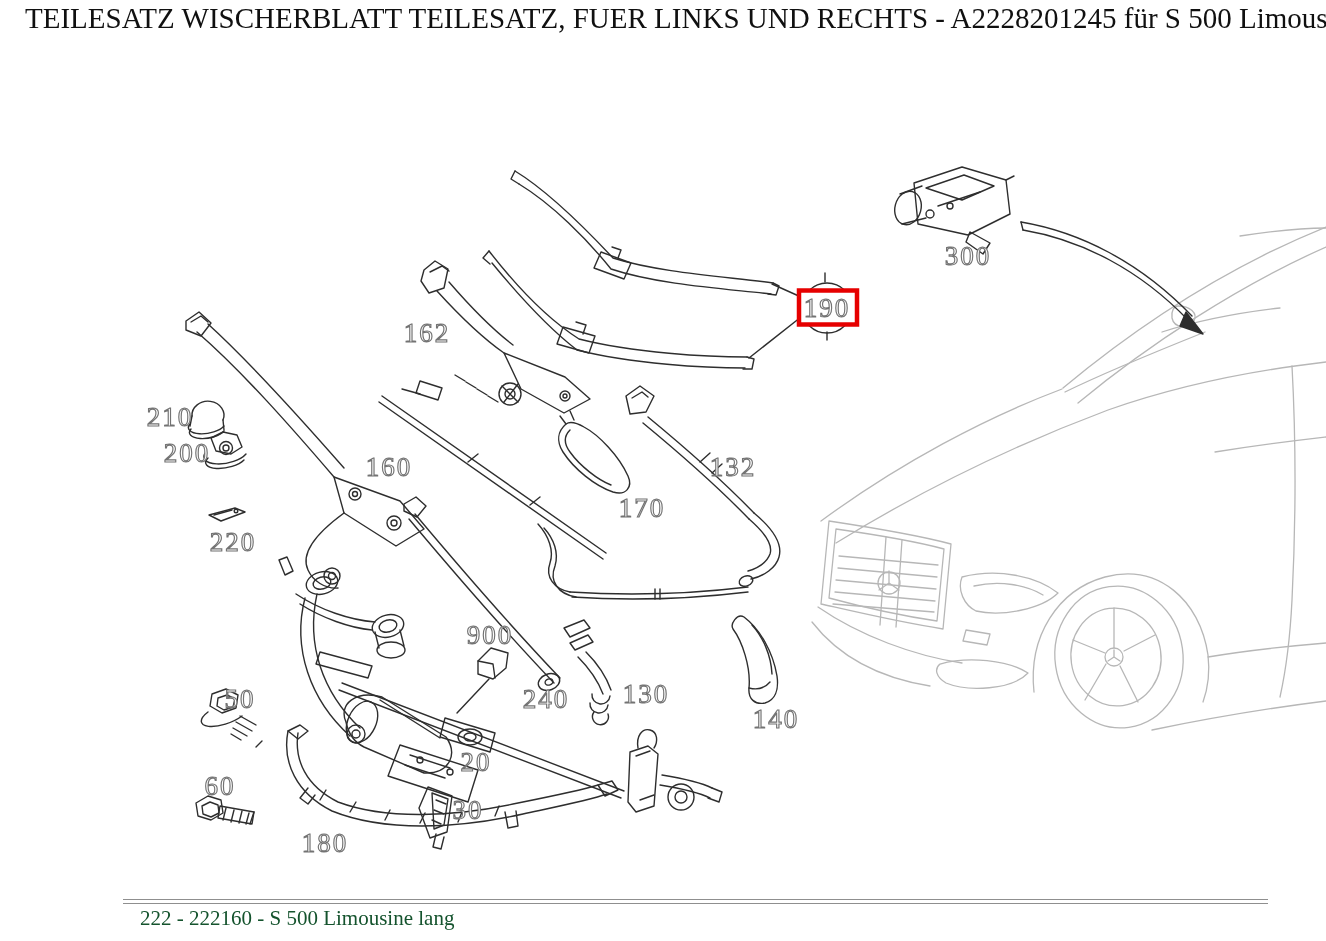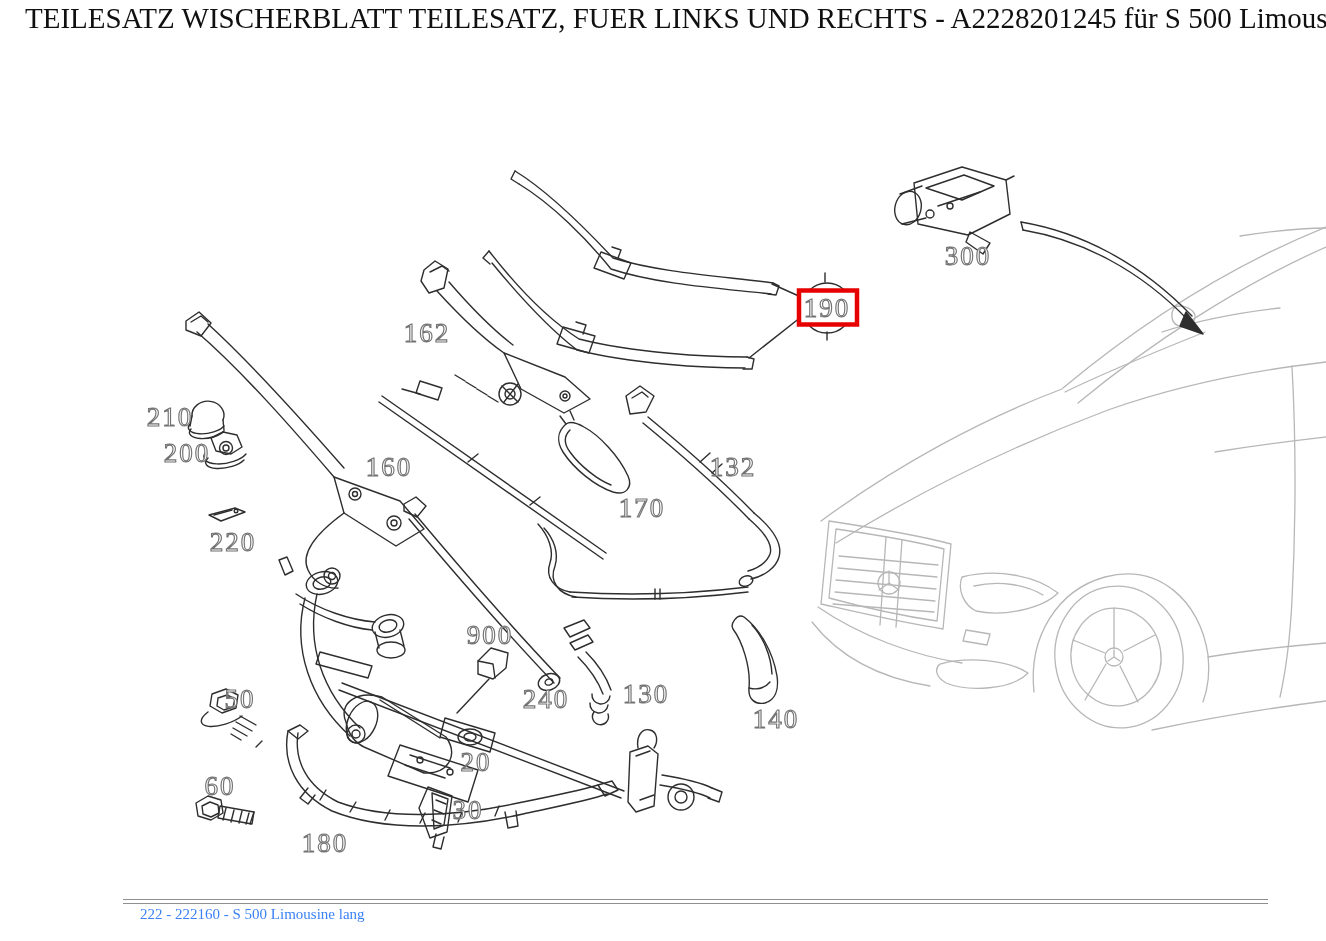--- a/index.html
+++ b/index.html
@@ -1,21 +1,21 @@
 <!DOCTYPE html>
 <html><head>
 <meta charset="utf-8">
 <style>
   html,body{margin:0;padding:0;background:#ffffff;}
   .stage{position:relative;width:1326px;height:941px;background:#ffffff;overflow:hidden;
          font-family:"Liberation Serif",serif;}
   .title{position:absolute;left:25px;top:2px;font-size:29px;color:#101010;white-space:nowrap;}
   .footer-rule{position:absolute;left:123px;top:899px;width:1145px;height:3px;
                border-top:1.5px solid #8f8f8f;border-bottom:1.5px solid #8f8f8f;}
-  .footer-caption{position:absolute;left:140px;top:906px;font-size:15px;color:#3b82f6;white-space:nowrap;}
+  .footer-caption{position:absolute;left:140px;top:906px;font-size:21px;color:#14532d;white-space:nowrap;}
   svg{position:absolute;left:0;top:0;}
   .callout-num{font-family:"Liberation Serif",serif;font-size:27px;letter-spacing:2px;
                fill:#ffffff;stroke:#737373;stroke-width:1.15px;text-anchor:middle;
                dominant-baseline:central;}
 </style>
 </head>
 <body>
 
 <div class="stage">
 

